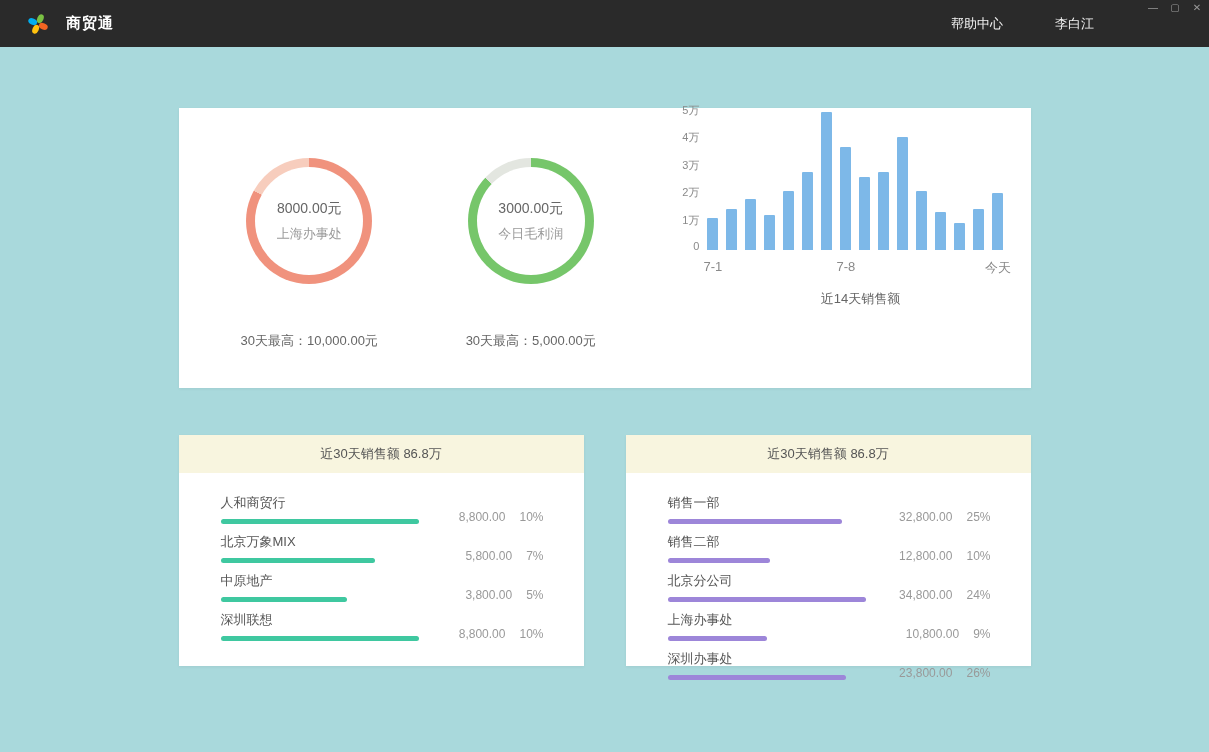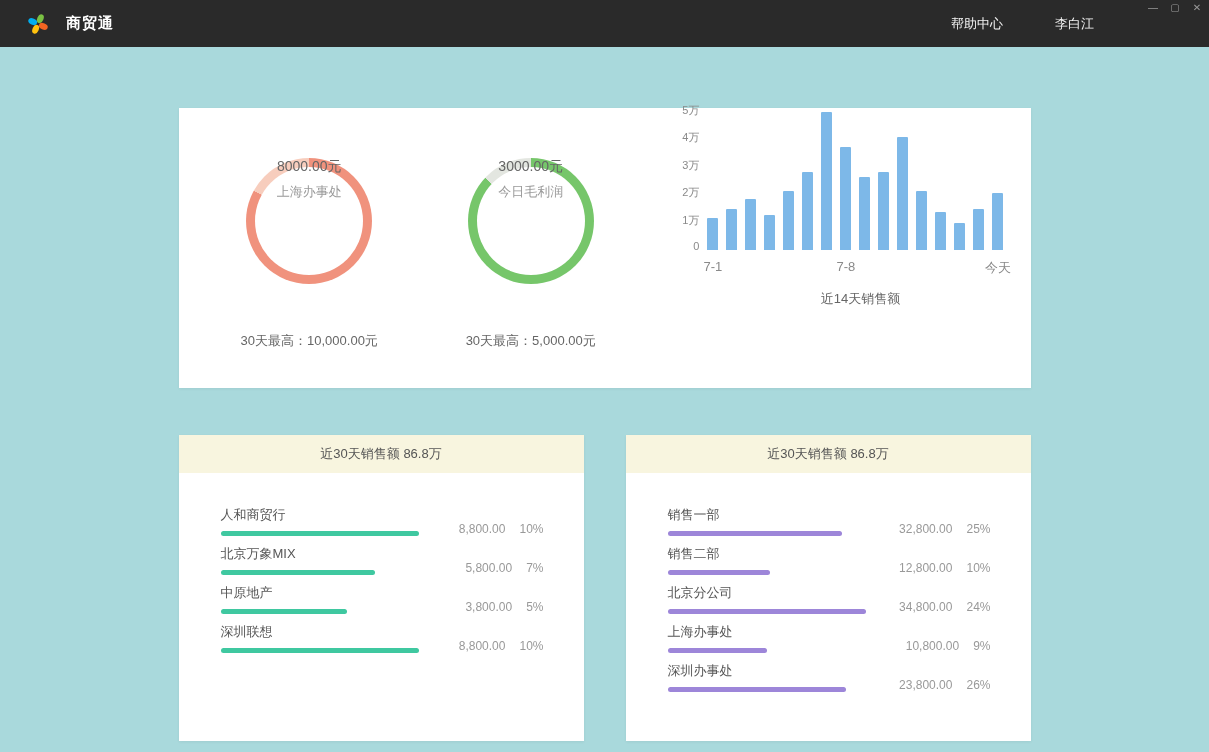--- a/index.html
+++ b/index.html
@@ -29,44 +29,44 @@
   .content { width:852px; margin:61px auto 0; }
   .card { background:#fff; box-shadow:0 1px 3px rgba(0,0,0,0.06); }
 
   
   .main-card { height:280px; display:flex; }
   .donut-block { width:188px; margin-left:40px; display:flex; flex-direction:column; align-items:center; }
   .donut { position:relative; width:126px; height:126px; border-radius:50%; margin-top:50px; }
   .donut::after { content:""; position:absolute; inset:9px; background:#fff; border-radius:50%; }
   .donut-center {
     position:absolute; inset:0; z-index:1; display:flex; flex-direction:column;
-    align-items:center; justify-content:flex-start;
+    align-items:center; justify-content:center;
   }
   .donut-value { font-size:14px; color:#666; margin-bottom:7px; }
   .donut-label { font-size:13px; color:#999; }
   .donut-footer { margin-top:48px; font-size:13px; color:#666; white-space:nowrap; }
 
   .chart-block { margin-left:52px; width:370px; }
   .plot { display:flex; }
   .yaxis { position:relative; width:34px; height:142px; }
   .yaxis span { position:absolute; right:8px; font-size:11px; color:#8a8a8a; white-space:nowrap; }
   .bars { display:flex; align-items:flex-end; height:142px; width:306px; }
   .bars .bar { width:11px; margin-right:8px; border-radius:1px 1px 0 0; }
   .xaxis { position:relative; height:24px; margin-left:34px; }
   .xaxis span { position:absolute; top:9px; transform:translateX(-50%); font-size:13px; color:#8a8a8a; white-space:nowrap; }
   .chart-caption { margin-left:34px; width:306px; text-align:center; font-size:13px; color:#666; margin-top:16px; }
 
   
   .bottom-row { display:flex; gap:42px; margin-top:47px; }
-  .rank-card { flex:1; height:306px; }
+  .rank-card { flex:1; height:231px; }
   .rank-header {
     height:38px; line-height:38px; text-align:center;
     background:#f8f5df; font-size:13px; color:#555;
   }
-  .rank-body { padding:33px 40px 0 42px; }
+  .rank-body { padding:21px 40px 0 42px; }
   .rank-row { display:flex; margin-bottom:9px; }
   .rank-left { width:198px; }
   .rank-name { font-size:13px; color:#555; line-height:18px; }
   .rank-bar { margin-top:7px; height:5px; width:198px; }
   .rank-bar-fill { height:5px; border-radius:3px; }
   .rank-right {
     margin-left:auto; align-self:flex-end; display:flex; gap:14px;
     font-size:12px; color:#999; padding-bottom:0px; white-space:nowrap;
   }
 </style>

